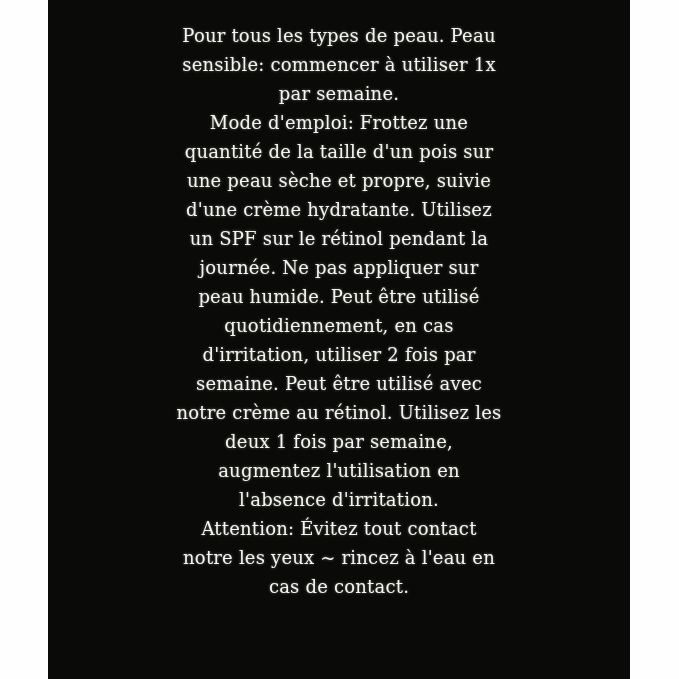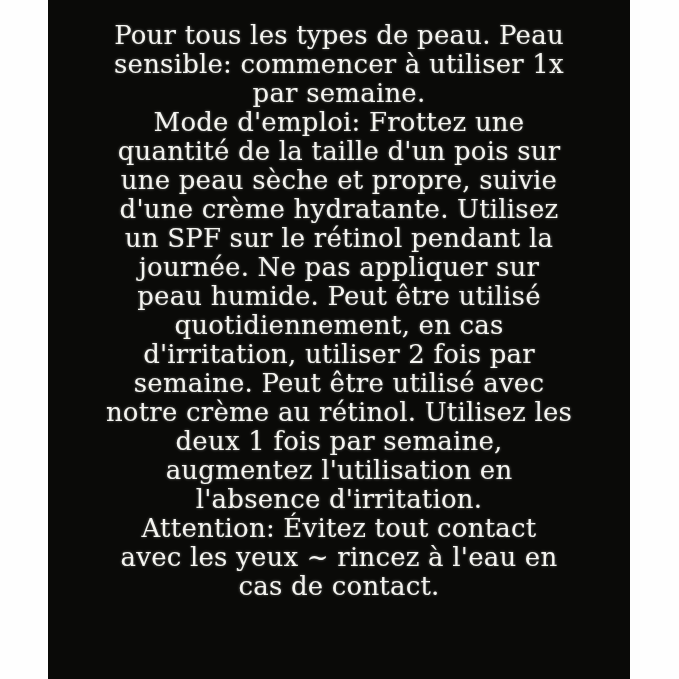--- a/index.html
+++ b/index.html
@@ -31,21 +31,21 @@
     background: #0a0a08;
     box-sizing: border-box;
     padding-top: 21px;
     display: flex;
     flex-direction: column;
     align-items: center;
   }
   .label-text {
     width: 560px;
     color: #f4f4f0;
-    font-size: 26px;
+    font-size: 18px;
     line-height: 29px;
     text-align: center;
     letter-spacing: 0.2px;
     text-shadow: 0 0 3px rgba(235,235,230,0.45);
   }
   .para {
     white-space: pre-line;
     margin: 0;
   }
   .para + .para {
@@ -69,18 +69,18 @@
 journée. Ne pas appliquer sur
 peau humide. Peut être utilisé
 quotidiennement, en cas
 d'irritation, utiliser 2 fois par
 semaine. Peut être utilisé avec
 notre crème au rétinol. Utilisez les
 deux 1 fois par semaine,
 augmentez l'utilisation en
 l'absence d'irritation.</p>
     <p class="para">Attention: Évitez tout contact
-avec les yeux ~ rincez à l'eau en
+notre les yeux ~ rincez à l'eau en
 cas de contact.</p>
   </div>
 </div>
 
 <div class="page-margin right"></div>
 
 </body></html>

